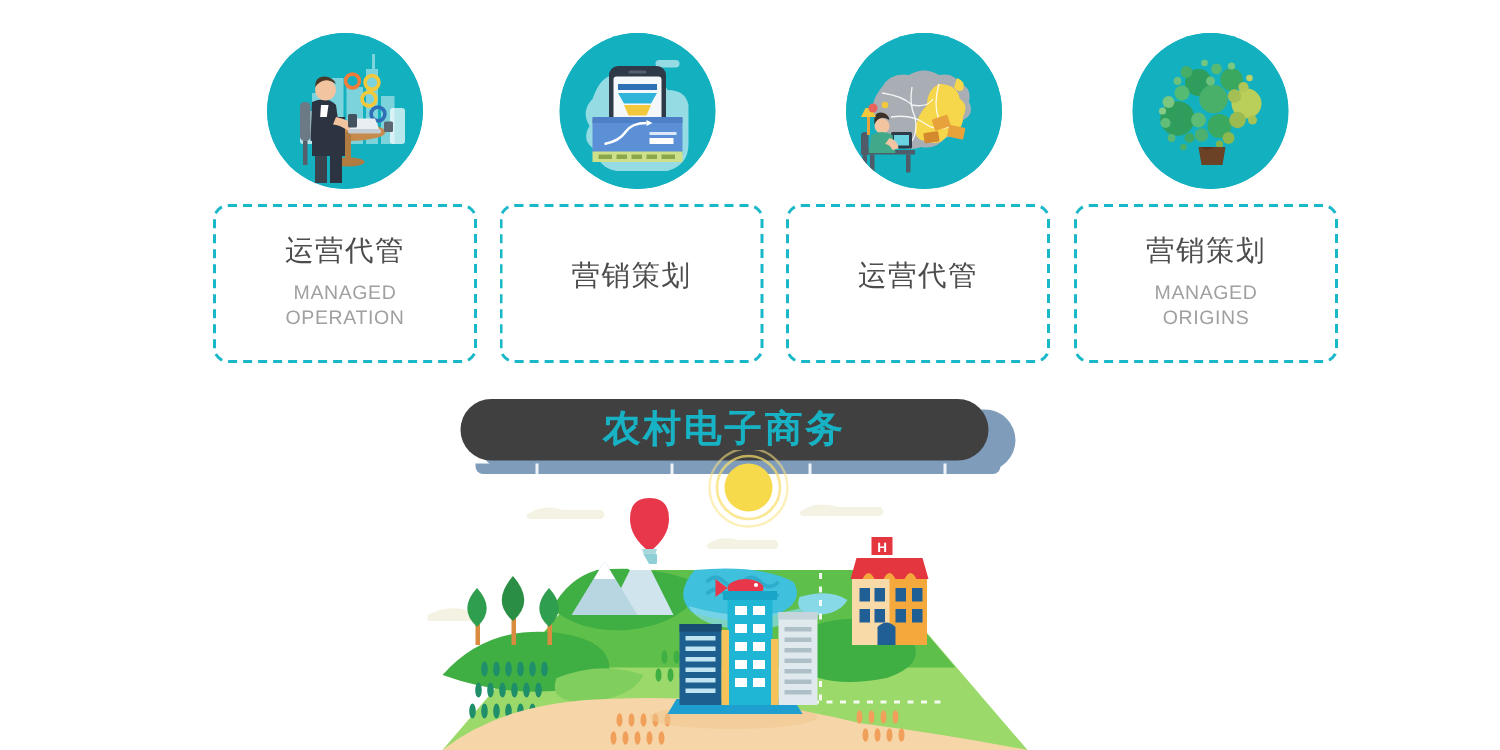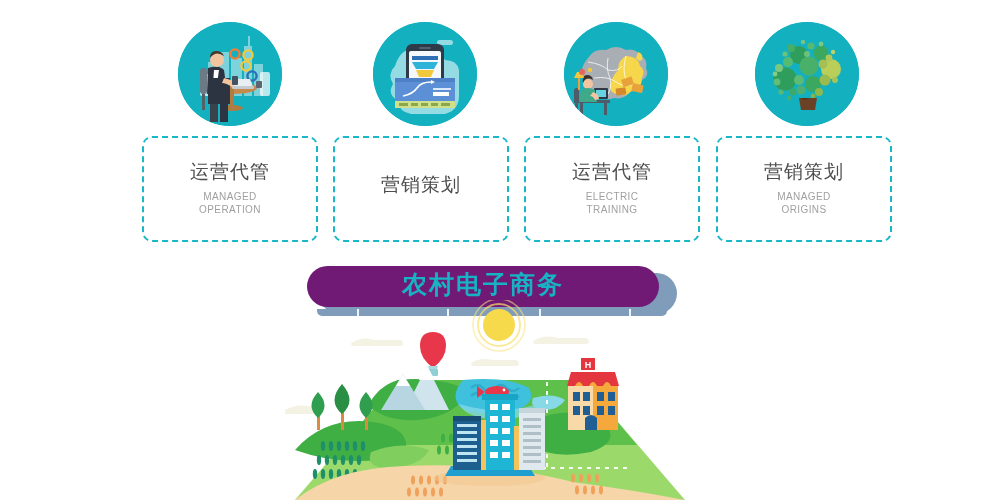--- a/index.html
+++ b/index.html
@@ -30,34 +30,34 @@
   }
   .c1{left:142px;}
   .c2{left:333px;}
   .c3{left:524px;}
   .c4{left:716px;}
   .card-title{
     font-size:19px;color:#4d4d4d;letter-spacing:1px;line-height:1.2;
     margin-bottom:7px;white-space:nowrap;
   }
   .card-sub{
-    font-size:10px;color:#a0a0a0;line-height:1.28;text-align:center;
+    font-size:13px;color:#a0a0a0;line-height:1.28;text-align:center;
     letter-spacing:.4px;
   }
 
   
   #banner-wrap{position:absolute;left:307px;top:266px;width:370px;height:48px;}
   #banner-shadow{
     position:absolute;left:12px;top:7px;width:358px;height:41px;
     background:#7f9dba;border-radius:24px;
   }
   #banner-plate{
     position:absolute;left:0;top:0;width:352px;height:41px;
-    background:#701a75;border-radius:24px;
-    display:flex;align-items:center;justify-content:center;font-family:Liberation Mono, monospace;
+    background:#404040;border-radius:24px;
+    display:flex;align-items:center;justify-content:center;
   }
   #banner-title{
     font-size:25px;font-weight:bold;color:#17b2c4;letter-spacing:2px;
     line-height:1;white-space:nowrap;
   }
   
   #banner-rail{
     position:absolute;left:317px;top:309px;width:350px;height:7px;
     background:#7f9dba;border-bottom-left-radius:5px;border-bottom-right-radius:5px;
   }
@@ -246,24 +246,20 @@
       <div>OPERATION</div>
     </div>
   </div>
 
   <div class="card c2">
     <div class="card-title">营销策划</div>
   </div>
 
   <div class="card c3">
     <div class="card-title">运营代管</div>
-    <div class="card-sub">
-      <div>ELECTRIC</div>
-      <div>TRAINING</div>
-    </div>
   </div>
 
   <div class="card c4">
     <div class="card-title">营销策划</div>
     <div class="card-sub">
       <div>MANAGED</div>
       <div>ORIGINS</div>
     </div>
   </div>
 

